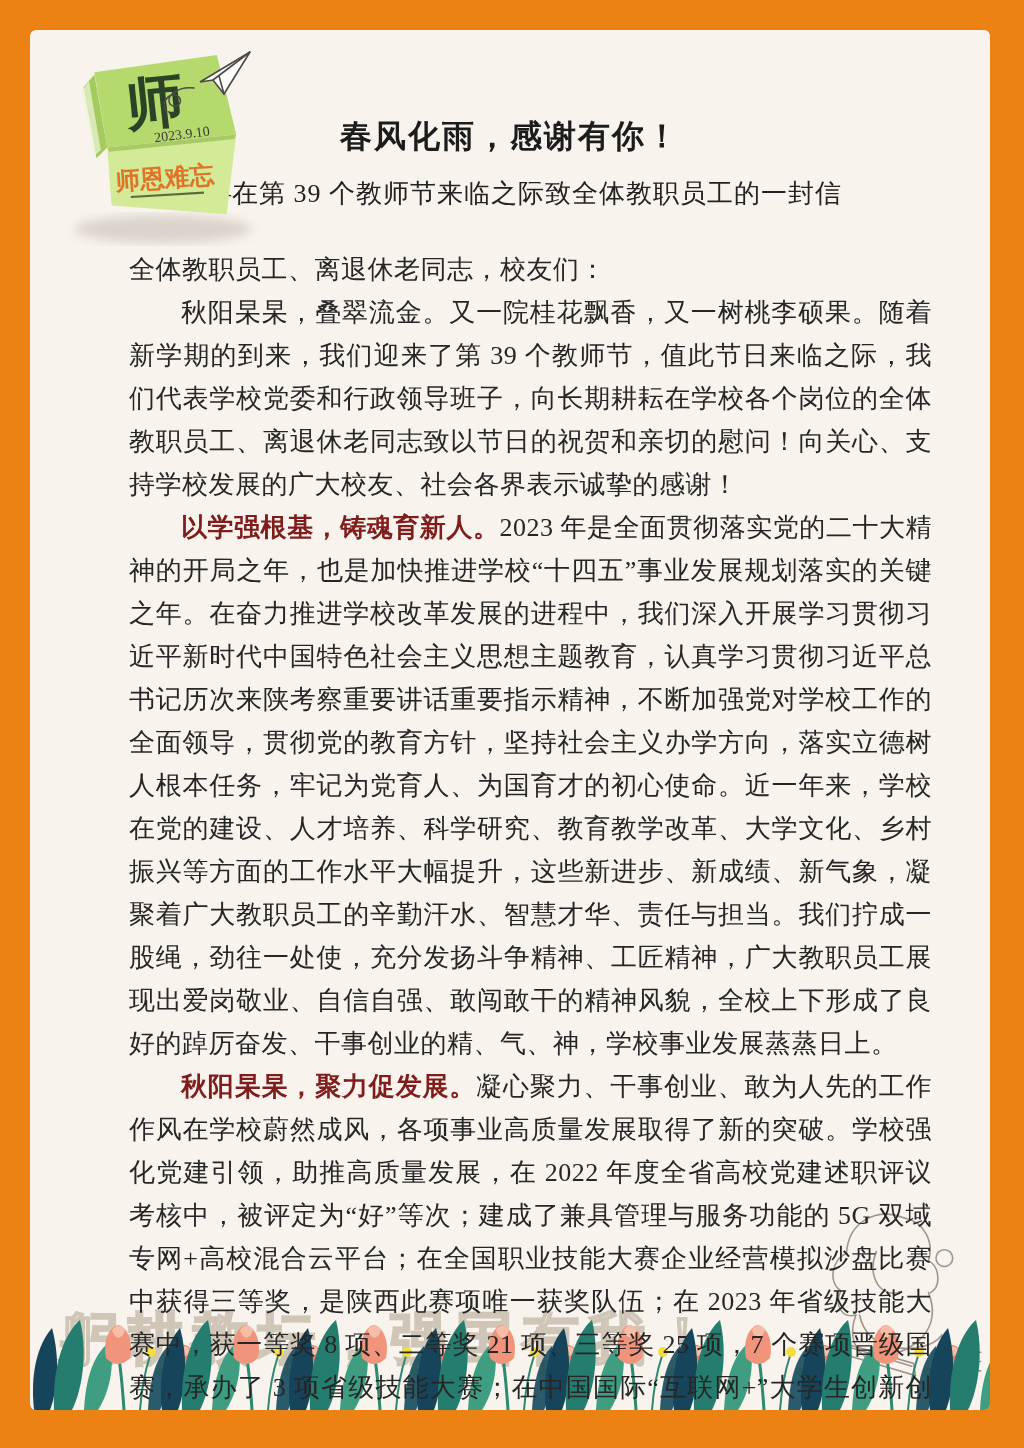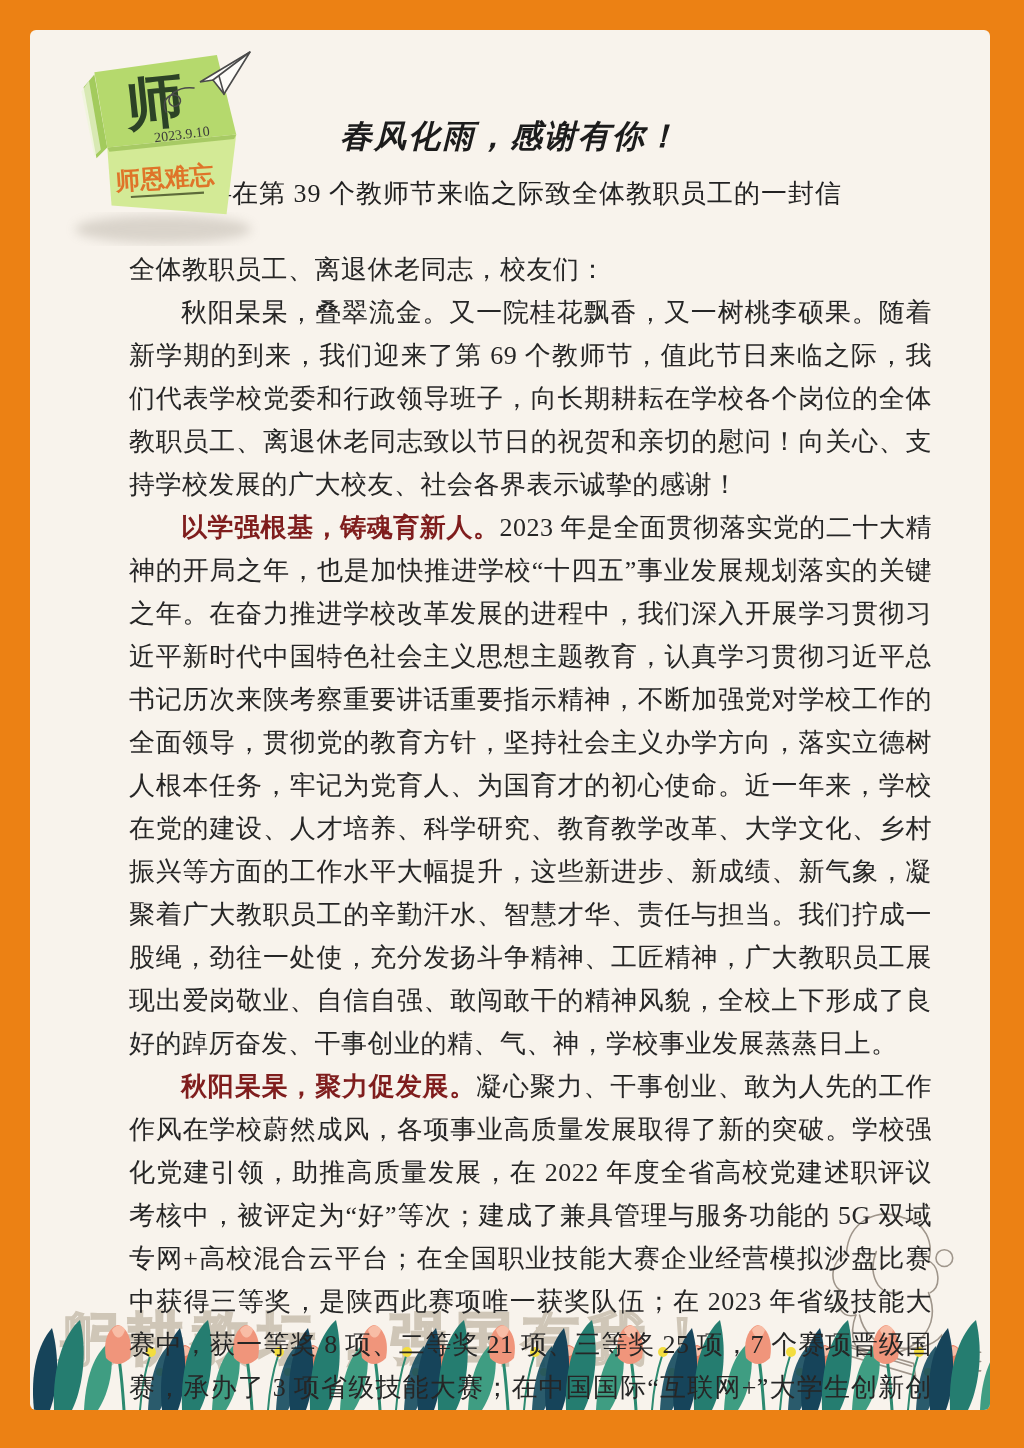--- a/index.html
+++ b/index.html
@@ -10,21 +10,21 @@
     overflow:hidden;
   }
   .paper{
     position:absolute;left:30px;top:30px;right:34px;bottom:38px;
     background:#f8f3ec;border-radius:6px;overflow:hidden;
   }
   
   .header{position:relative;z-index:3;padding-top:84px;text-align:center;}
   .title{
     margin:0;font-size:32px;line-height:44px;font-weight:bold;
-    color:#1c1c1c;letter-spacing:2px;font-style:italic;
+    color:#1c1c1c;letter-spacing:2px;
   }
   .subtitle{
     margin-top:18px;font-size:26px;line-height:36px;color:#222;letter-spacing:1px;
   }
   
   .letter{
     position:relative;z-index:3;
     margin:36px 58px 0 99px;
     font-size:26px;line-height:43px;color:#262626;
     text-align:justify;letter-spacing:0.5px;
@@ -78,21 +78,21 @@
     </g>
   </svg>
 
   <div class="header">
     <h1 class="title">春风化雨，感谢有你！</h1>
     <div class="subtitle">——在第 39 个教师节来临之际致全体教职员工的一封信</div>
   </div>
 
   <div class="letter">
     <p class="salutation">全体教职员工、离退休老同志，校友们：</p>
-    <p class="para"><span class="lead"></span><span>秋阳杲杲，叠翠流金。又一院桂花飘香，又一树桃李硕果。随着新学期的到来，我们迎来了第 69 个教师节，值此节日来临之际，我们代表学校党委和行政领导班子，向长期耕耘在学校各个岗位的全体教职员工、离退休老同志致以节日的祝贺和亲切的慰问！向关心、支持学校发展的广大校友、社会各界表示诚挚的感谢！</span></p>
+    <p class="para"><span class="lead"></span><span>秋阳杲杲，叠翠流金。又一院桂花飘香，又一树桃李硕果。随着新学期的到来，我们迎来了第 39 个教师节，值此节日来临之际，我们代表学校党委和行政领导班子，向长期耕耘在学校各个岗位的全体教职员工、离退休老同志致以节日的祝贺和亲切的慰问！向关心、支持学校发展的广大校友、社会各界表示诚挚的感谢！</span></p>
     <p class="para"><span class="lead">以学强根基，铸魂育新人。</span><span>2023 年是全面贯彻落实党的二十大精神的开局之年，也是加快推进学校“十四五”事业发展规划落实的关键之年。在奋力推进学校改革发展的进程中，我们深入开展学习贯彻习近平新时代中国特色社会主义思想主题教育，认真学习贯彻习近平总书记历次来陕考察重要讲话重要指示精神，不断加强党对学校工作的全面领导，贯彻党的教育方针，坚持社会主义办学方向，落实立德树人根本任务，牢记为党育人、为国育才的初心使命。近一年来，学校在党的建设、人才培养、科学研究、教育教学改革、大学文化、乡村振兴等方面的工作水平大幅提升，这些新进步、新成绩、新气象，凝聚着广大教职员工的辛勤汗水、智慧才华、责任与担当。我们拧成一股绳，劲往一处使，充分发扬斗争精神、工匠精神，广大教职员工展现出爱岗敬业、自信自强、敢闯敢干的精神风貌，全校上下形成了良好的踔厉奋发、干事创业的精、气、神，学校事业发展蒸蒸日上。</span></p>
     <p class="para"><span class="lead">秋阳杲杲，聚力促发展。</span><span>凝心聚力、干事创业、敢为人先的工作作风在学校蔚然成风，各项事业高质量发展取得了新的突破。学校强化党建引领，助推高质量发展，在 2022 年度全省高校党建述职评议考核中，被评定为“好”等次；建成了兼具管理与服务功能的 5G 双域专网+高校混合云平台；在全国职业技能大赛企业经营模拟沙盘比赛中获得三等奖，是陕西此赛项唯一获奖队伍；在 2023 年省级技能大赛中，获一等奖 8 项、二等奖 21 项、三等奖 25 项，7 个赛项晋级国赛，承办了 3 项省级技能大赛；在中国国际“互联网+”大学生创新创业大赛省赛中，获 3 金 3 银 12 铜；在陕西省第 42 届大学生田径运动会上，</span></p>
   </div>
 
   <div class="banner">躬耕教坛，强国有我！</div>
 
   <svg class="girl" viewBox="0 0 200 220">
     <g stroke="#9b9186" stroke-width="1.7" fill="none" stroke-linecap="round" opacity="0.95">
       <path d="M118,14 C88,2 58,18 56,52 C40,58 36,84 50,92 C42,108 52,122 66,118"></path>
       <path d="M118,14 C140,18 150,40 144,60 C156,66 158,88 146,94"></path>

